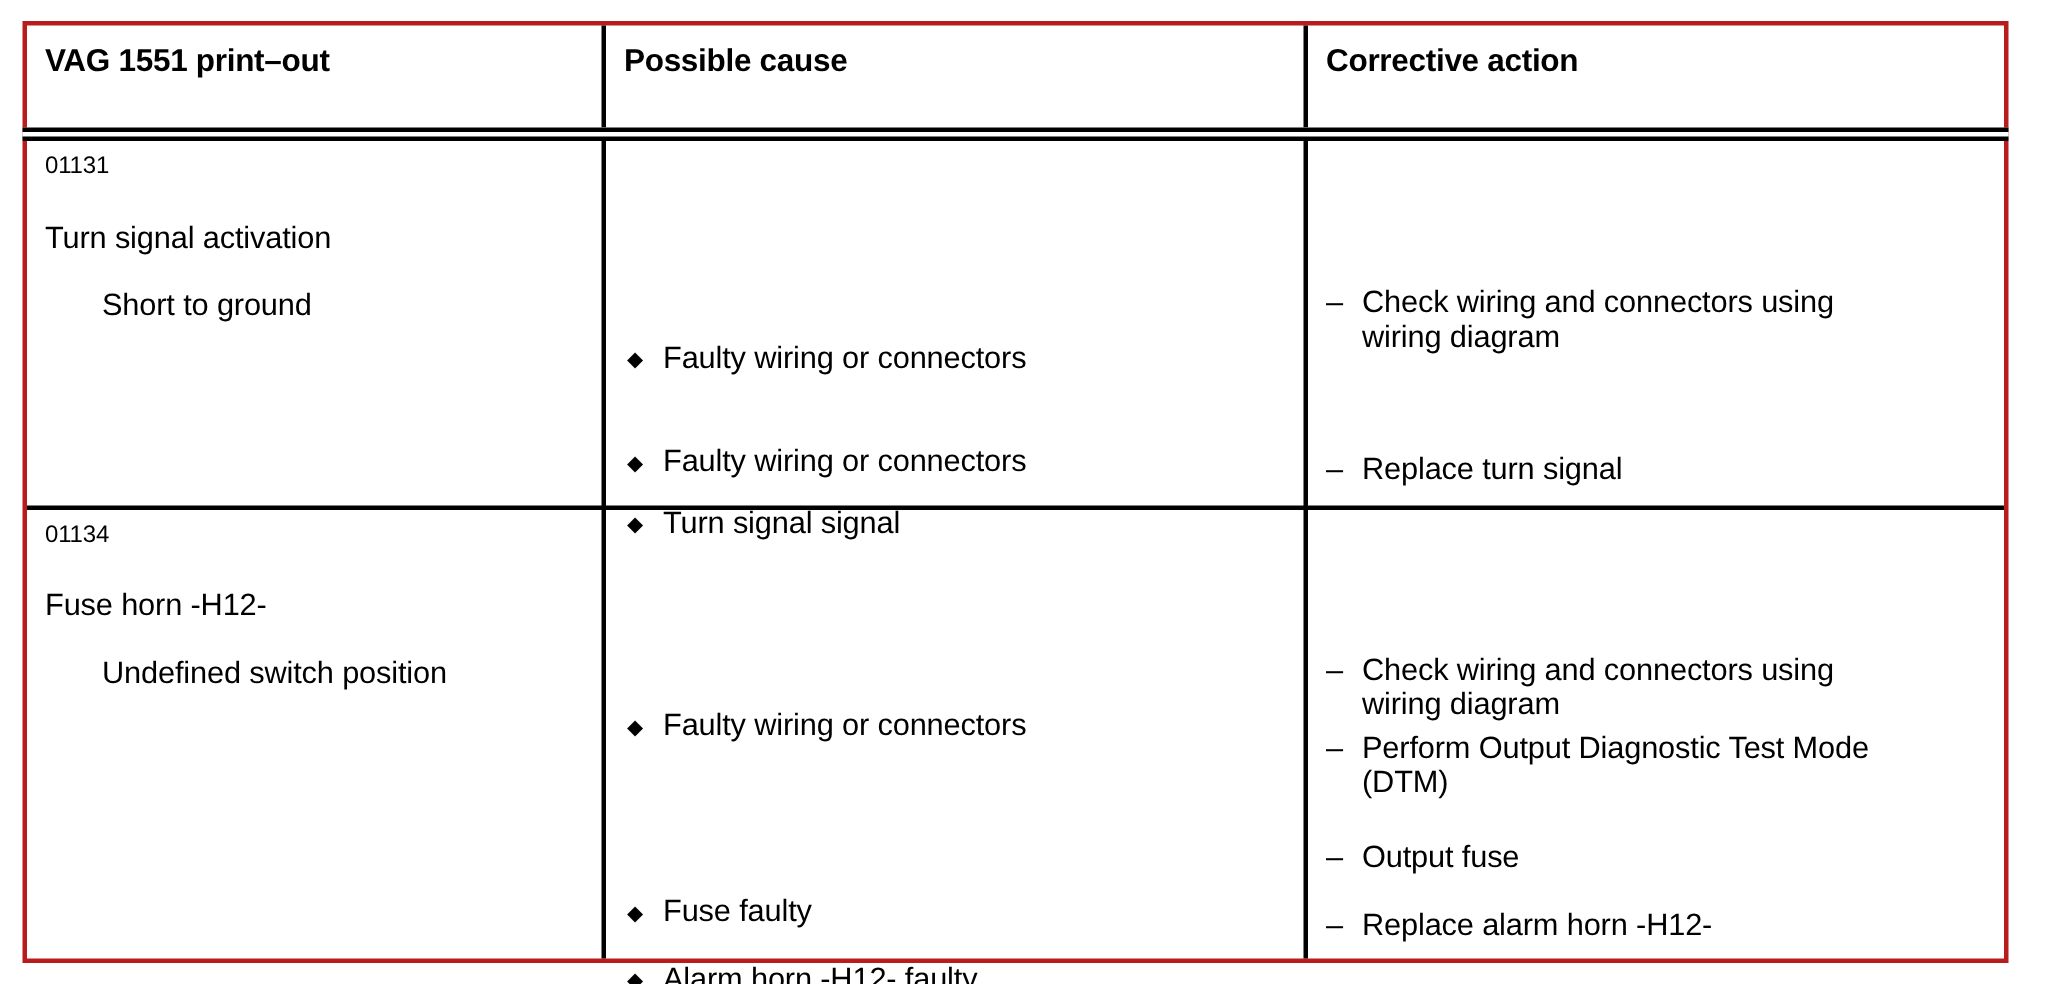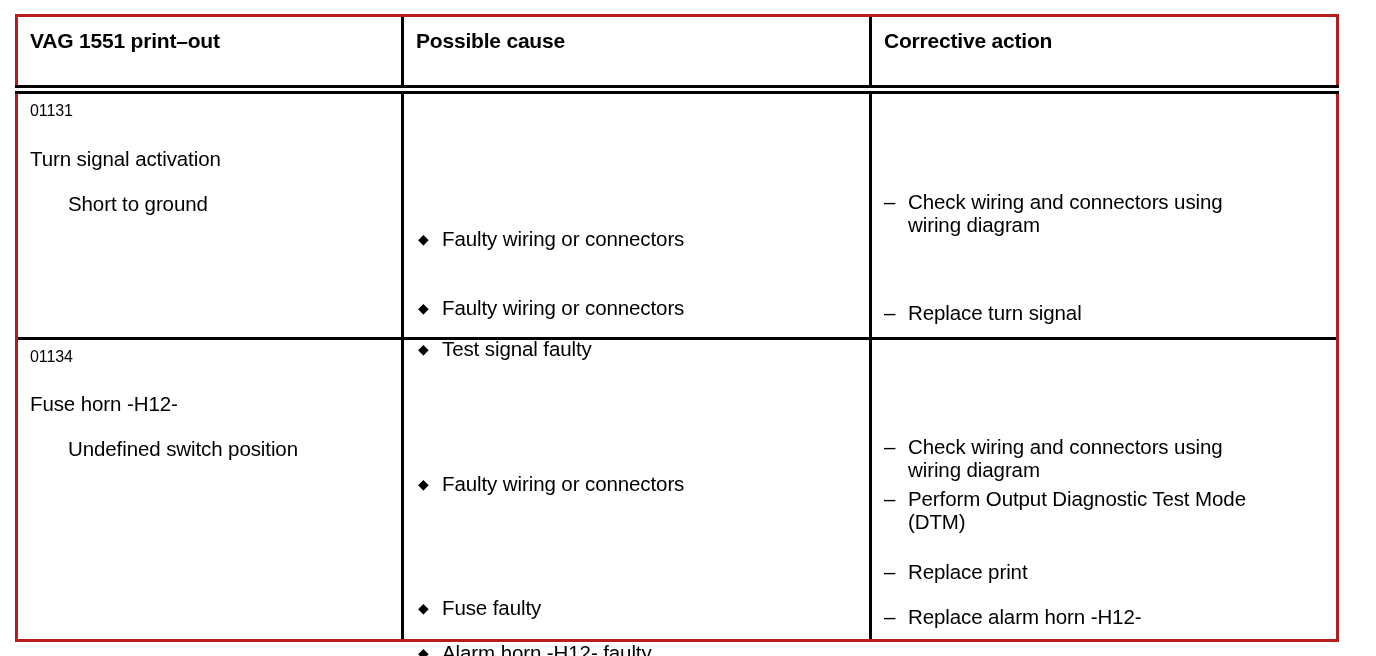--- a/index.html
+++ b/index.html
@@ -182,21 +182,21 @@
 
       <div class="cell col-a r1">
         <span class="ln code-line" style="top:8px;left:12px;">01131</span>
         <span class="ln" style="top:54px;left:12px;">Turn signal activation</span>
         <span class="ln" style="top:99px;left:50px;">Short to ground</span>
       </div>
 
       <div class="cell col-b r1">
         <span class="bullet-item" style="top:98px;left:14px;">Faulty wiring or connectors</span>
         <span class="bullet-item" style="top:167px;left:14px;">Faulty wiring or connectors</span>
-        <span class="bullet-item" style="top:208px;left:14px;">Test signal faulty</span>
+        <span class="bullet-item" style="top:208px;left:14px;">Turn signal signal</span>
       </div>
 
       <div class="cell col-c r1">
         <span class="dash-item" style="top:97px;left:12px;width:420px;">
           <span class="sub">Check wiring and connectors using</span>
           <span class="sub">wiring diagram</span>
         </span>
         <span class="dash-item" style="top:208px;left:12px;width:420px;">
           <span class="sub">Replace turn signal</span>
         </span>
@@ -217,21 +217,21 @@
       <div class="cell col-c r2">
         <span class="dash-item" style="top:96px;left:12px;width:440px;">
           <span class="sub">Check wiring and connectors using</span>
           <span class="sub">wiring diagram</span>
         </span>
         <span class="dash-item" style="top:148px;left:12px;width:450px;">
           <span class="sub">Perform Output Diagnostic Test Mode</span>
           <span class="sub">(DTM)</span>
         </span>
         <span class="dash-item" style="top:221px;left:12px;width:440px;">
-          <span class="sub">Replace print</span>
+          <span class="sub">Output fuse</span>
         </span>
         <span class="dash-item" style="top:266px;left:12px;width:440px;">
           <span class="sub">Replace alarm horn -H12-</span>
         </span>
       </div>
 
     </div>
   </div>
 </div>
 

